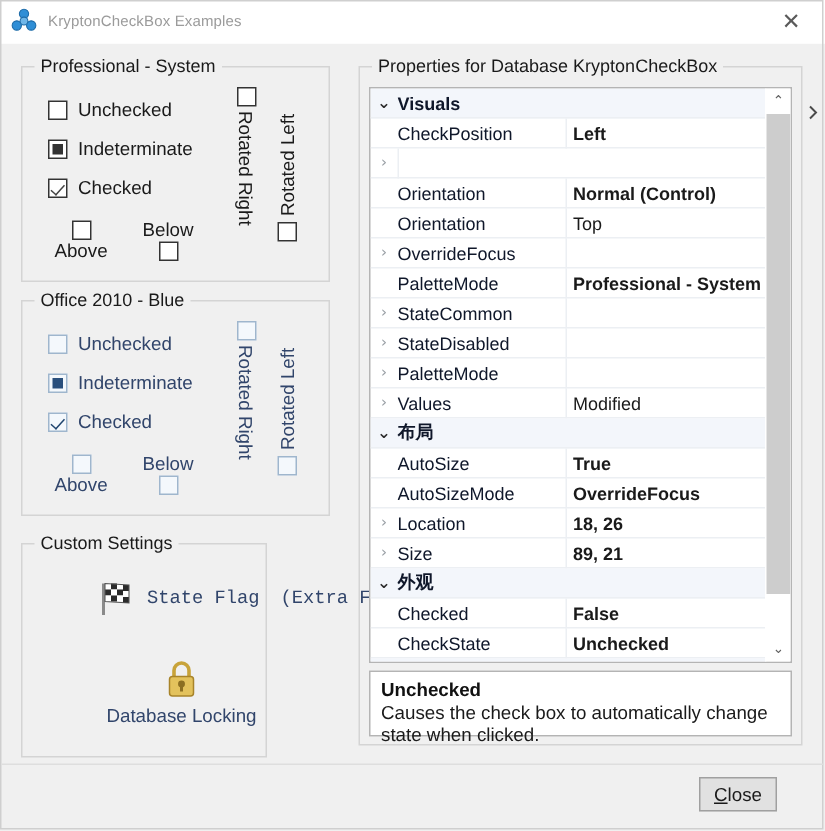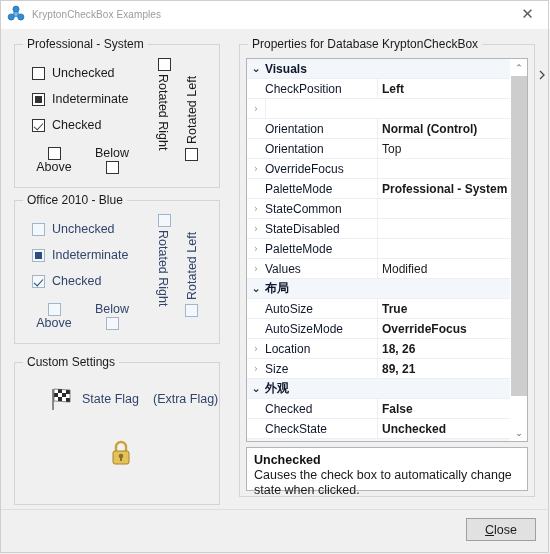--- a/index.html
+++ b/index.html
@@ -223,25 +223,25 @@
 </div>
 <div style="position:absolute;left:157px;top:214px;">
   <span class="cb-off" style="display:block;margin-left:1px;"></span>
   <span class="rot rot-r blue" style="left:13px;top:16px;color:#31456b;">Rotated Right</span>
 </div>
 <div style="position:absolute;left:184px;top:214px;">
   <span class="rot rot-l blue" style="left:1px;top:86px;color:#31456b;">Rotated Left</span>
   <span class="cb-off" style="position:absolute;left:1px;top:90px;"></span>
 </div>
 
-<div class="group" style="left:14px;top:362px;width:206px;height:143px;">
+<div class="group" style="left:14px;top:362px;width:164px;height:143px;">
   <div class="group-title">Custom Settings</div>
 </div>
 
-<div class="icon-row" style="left:48px;top:386px;">
+<div class="icon-row" style="left:64px;top:386px;font-family:Liberation Mono, monospace;">
   <span class="flag">
     <svg width="26" height="26" viewBox="0 0 26 26">
       <rect x="4" y="3" width="2" height="21" fill="#8a8a8a"></rect>
       <g>
         <rect x="6" y="3" width="4" height="4" fill="#ffffff"></rect>
         <rect x="10" y="3" width="4" height="4" fill="#2b2b2b"></rect>
         <rect x="14" y="3" width="4" height="4" fill="#ffffff"></rect>
         <rect x="18" y="4" width="4" height="4" fill="#2b2b2b"></rect>
         <rect x="6" y="7" width="4" height="4" fill="#2b2b2b"></rect>
         <rect x="10" y="7" width="4" height="4" fill="#ffffff"></rect>
@@ -261,20 +261,21 @@
 
 <div style="position:absolute;left:66px;top:438px;width:110px;text-align:center;">
   <span class="lock" style="display:inline-block;">
     <svg width="26" height="30" viewBox="0 0 26 30">
       <path d="M8 13 L8 9 a5 5 0 0 1 10 0 L18 13" fill="none" stroke="#c8a33a" stroke-width="2.4"></path>
       <rect x="5" y="13" width="16" height="13" rx="2" fill="#e3c25c" stroke="#a8842a" stroke-width="1"></rect>
       <circle cx="13" cy="18" r="2.3" fill="#8c6f22"></circle>
       <rect x="12" y="18" width="2" height="5" fill="#8c6f22"></rect>
     </svg>
   </span>
+  <span class="cs-label" style="display:block;margin-top:-1px;">Database Locking</span>
 </div>
 
 <div class="group" style="left:239px;top:44px;width:296px;height:453px;">
   <div class="group-title">Properties for Database KryptonCheckBox</div>
 </div>
 
 <div class="pgrid" style="left:246px;top:58px;width:282px;height:384px;">
   <div class="pg-rows" id="pg-rows">
       <div class="prow cat">
         <div class="exp cat-x">⌄</div>
@@ -382,15 +383,15 @@
     <div class="arrow" style="position:absolute;bottom:0;left:0;right:0;">⌄</div>
   </div>
 </div>
 
 <div class="helppane" style="left:246px;top:447px;width:282px;height:44px;">
   <div class="help-title">Unchecked</div>
   <div class="help-body">Causes the check box to automatically change state when clicked.</div>
 </div>
 
 <div class="footer-sep" style="top:509px;"></div>
-<div class="btn" style="left:466px;top:518px;width:70px;height:23px;">
+<div class="btn" style="left:466px;top:518px;width:52px;height:23px;">
   <span><u>C</u><span id="close-rest">lose</span></span>
 </div>
 
 </body></html>

